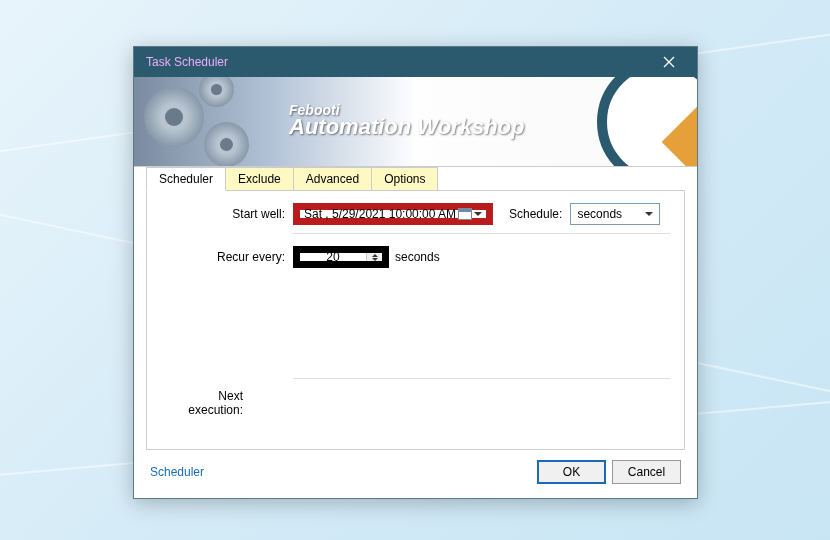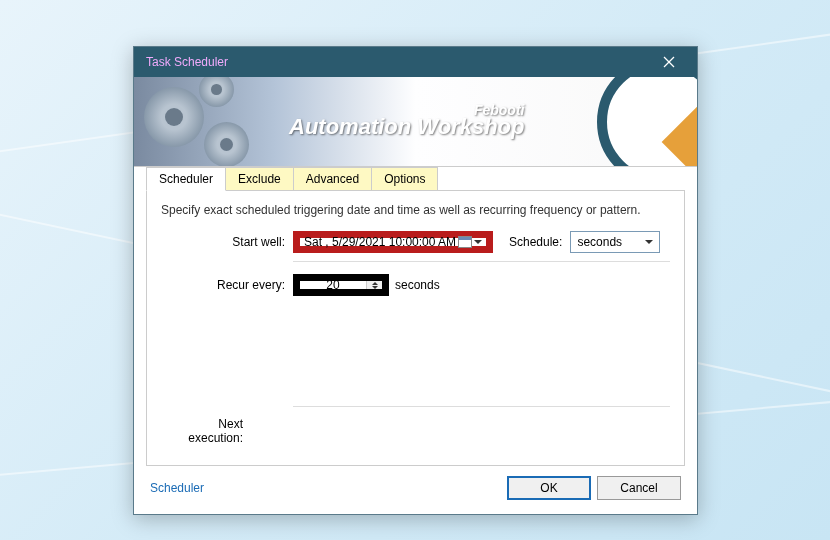--- a/index.html
+++ b/index.html
@@ -73,21 +73,20 @@
     inset: 35%;
     background: #6a7a8a;
     border-radius: 50%;
   }
   .banner-text {
     position: absolute;
     left: 155px;
     top: 25px;
     color: #fff;
     text-shadow: 1px 1px 2px rgba(0,0,0,0.5);
-    text-align: right;
   }
   .banner-small { font-size: 14px; font-style: italic; font-weight: bold; }
   .banner-big { font-size: 22px; font-weight: bold; font-style: italic; margin-top: -4px; }
   .clock {
     position: absolute;
     right: -30px;
     top: -20px;
     width: 130px;
     height: 130px;
     border-radius: 50%;
@@ -241,21 +240,21 @@
     display: flex;
     align-items: center;
     padding: 10px 4px 2px 4px;
   }
   .link {
     color: #1a6bb5;
     font-size: 12px;
   }
   .spacer { flex: 1; }
   .btn {
-    width: 84px;
+    width: 69px;
     height: 24px;
     border: 1px solid #999;
     background: #f0f0f0;
     font-size: 12px;
     display: inline-flex;
     align-items: center;
     justify-content: center;
     margin-left: 6px;
   }
   .btn.primary { border: 2px solid #1a6bb5; }
@@ -291,21 +290,20 @@
 
   <div class="body-area">
     <div class="tabs">
       <div class="tab active">Scheduler</div>
       <div class="tab">Exclude</div>
       <div class="tab">Advanced</div>
       <div class="tab">Options</div>
     </div>
 
     <div class="tab-content">
-      <div class="desc">Specify exact scheduled triggering date and time as well as recurring frequency or pattern.</div>
 
       <div class="row">
         <span class="lbl">Start well:</span>
         <div class="date-input">
           <span>Sat ,  5/29/2021 10:00:00 AM</span>
           <span class="cal">
             <span class="cal-icon"></span>
             <span class="dd"></span>
           </span>
         </div>

